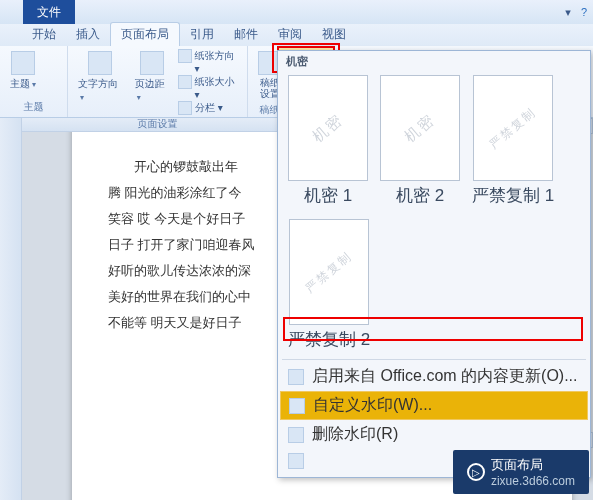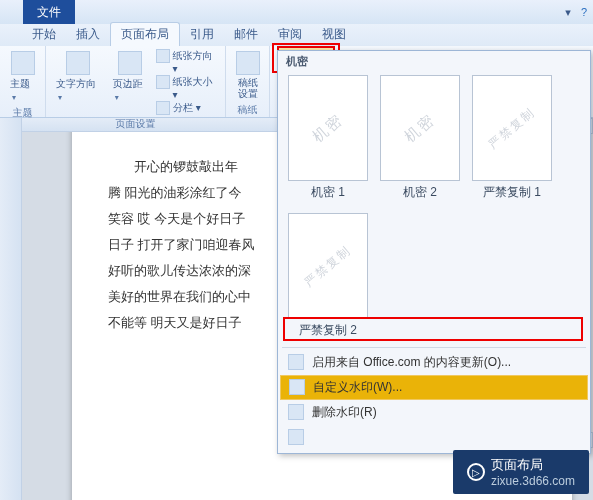--- a/index.html
+++ b/index.html
@@ -33,23 +33,23 @@
 .doc-area { position: absolute; left: 22px; top: 132px; right: 0; bottom: 0; background: #d5dce5; overflow: hidden; }
 .page { position: absolute; left: 50px; top: -8px; width: 500px; height: 600px; background: #fff; box-shadow: 0 0 6px rgba(0,0,0,0.3); padding: 30px 36px; }
 .doc-text { font-size: 13px; color: #333; line-height: 2.0; }
 
 .dropdown { position: absolute; left: 277px; top: 36px; width: 314px; background: #f3f6fb; border: 1px solid #9db6d6; box-shadow: 2px 2px 6px rgba(0,0,0,0.25); z-index: 20; font-size: 12px; padding-bottom: 4px; margin-top: 14px; }
 .dd-section-label { font-size: 11px; font-weight: bold; color: #4a5a70; padding: 3px 8px 2px; }
 .dd-gallery { display: flex; gap: 12px; padding: 4px 10px 6px; flex-wrap: wrap; }
 .wm-item { display: flex; flex-direction: column; align-items: center; gap: 3px; cursor: pointer; }
 .wm-thumb { width: 80px; height: 106px; background: #fff; border: 1px solid #b8c4d4; display: flex; align-items: center; justify-content: center; position: relative; }
 .wm-text { color: #d0d5dc; font-size: 15px; transform: rotate(-40deg); letter-spacing: 2px; white-space: nowrap; }
-.wm-caption { font-size: 12px; color: #3a4a60; }
+.wm-caption { font-size: 17px; color: #3a4a60; }
 .dd-sep { height: 1px; background: #cfd8e5; margin: 2px 4px; }
-.dd-menu-item { display: flex; align-items: flex-start; gap: 8px; padding: 4px 10px; font-size: 12px; color: #333; cursor: pointer; }
+.dd-menu-item { display: flex; align-items: center; gap: 8px; padding: 4px 10px; font-size: 16px; color: #333; cursor: pointer; }
 .dd-menu-item .icon { width: 16px; height: 16px; background: #d9e6f5; border: 1px solid #b8cde6; flex-shrink: 0; }
 .dd-menu-item.disabled { color: #a0a8b4; }
 .dd-menu-item.highlighted { background: #eab308; border: 1px solid #f0c860; margin: 0 2px; padding: 3px 8px; }
 .red-box-menu { position: absolute; left: 283px; top: 317px; width: 300px; height: 24px; border: 2px solid #e00; z-index: 25; pointer-events: none; }
 
 .logo { position: absolute; right: 4px; bottom: 6px; background: #1a3a6a; color: #fff; font-size: 13px; padding: 6px 14px; display: flex; align-items: center; gap: 6px; z-index: 30; border-radius: 2px; }
 .logo-icon { width: 18px; height: 18px; border: 2px solid #fff; border-radius: 50%; display: flex; align-items: center; justify-content: center; font-size: 10px; }
 .logo-sub { font-size: 12px; color: #bcd; }
 
 .scroll-btn { position: absolute; right: 0; width: 16px; height: 16px; background: #d9e3f0; border: 1px solid #b0c2d8; display: flex; align-items: center; justify-content: center; font-size: 9px; color: #5a6a80; z-index: 15; }
@@ -69,21 +69,21 @@
   <div class="tab">开始</div>
   <div class="tab">插入</div>
   <div class="tab active">页面布局</div>
   <div class="tab">引用</div>
   <div class="tab">邮件</div>
   <div class="tab">审阅</div>
   <div class="tab">视图</div>
 </div>
 
 <div class="ribbon">
-  <div class="group" style="width:46px">
+  <div class="group" style="width:68px">
     <div class="group-body">
       <div class="big-btn">
         <div class="big-icon"></div>
         <span class="chev">主题</span>
       </div>
     </div>
     <div class="group-label">主题</div>
   </div>
 
   <div class="group" style="width:180px">

